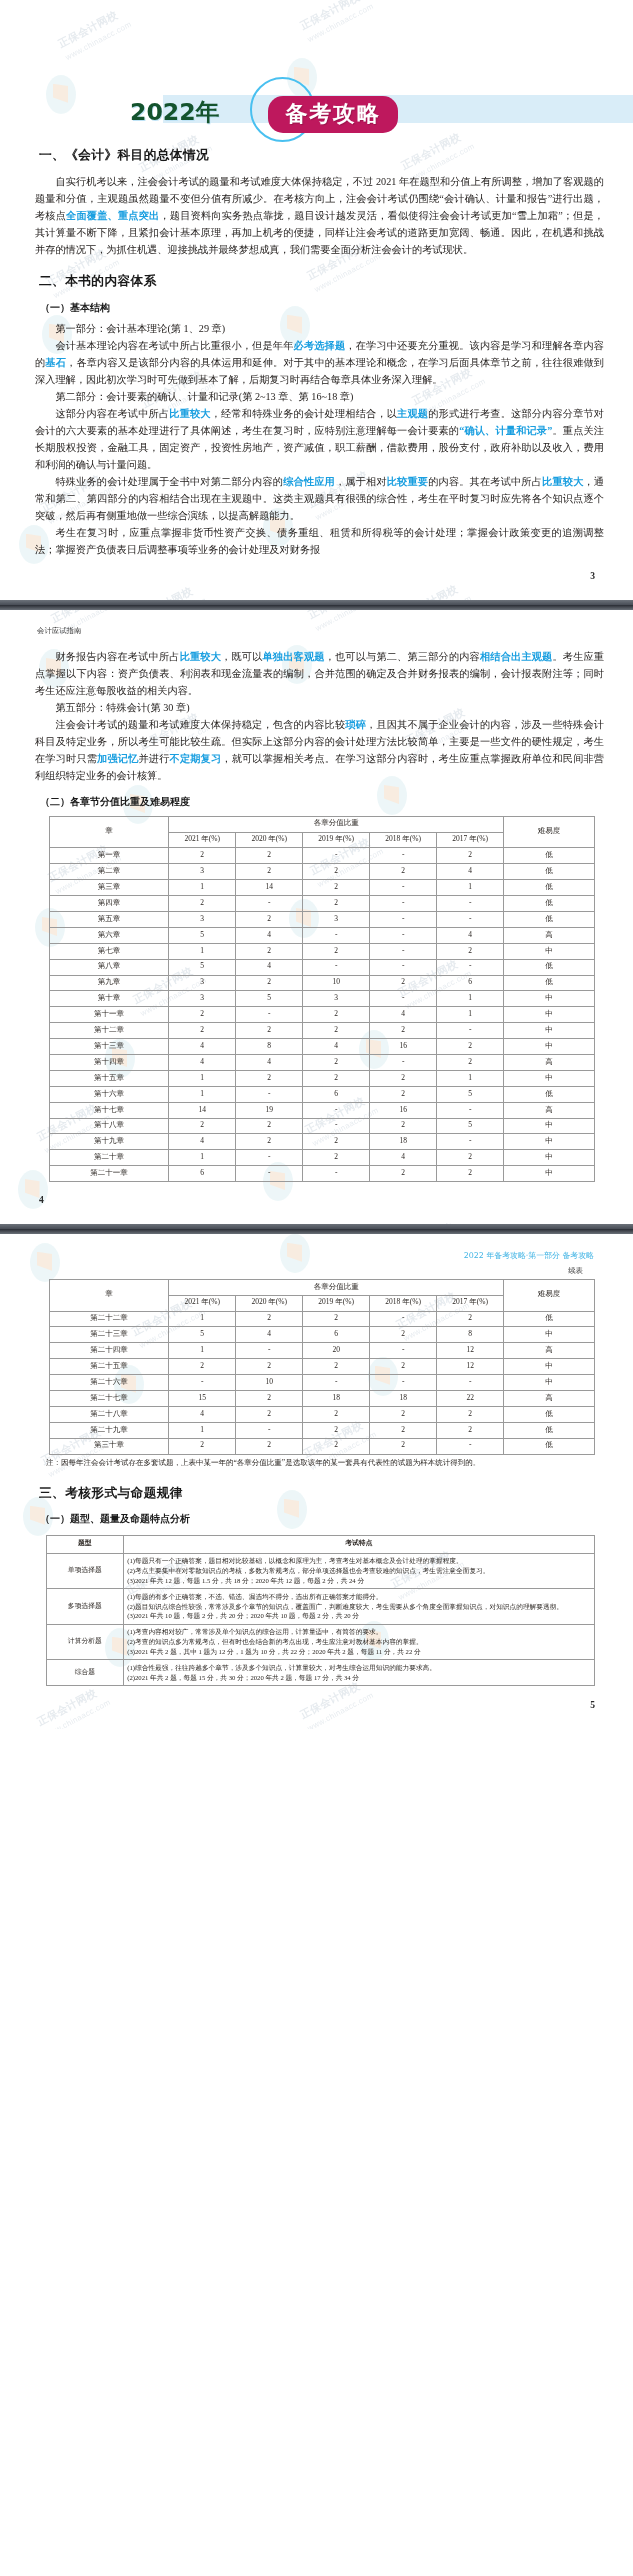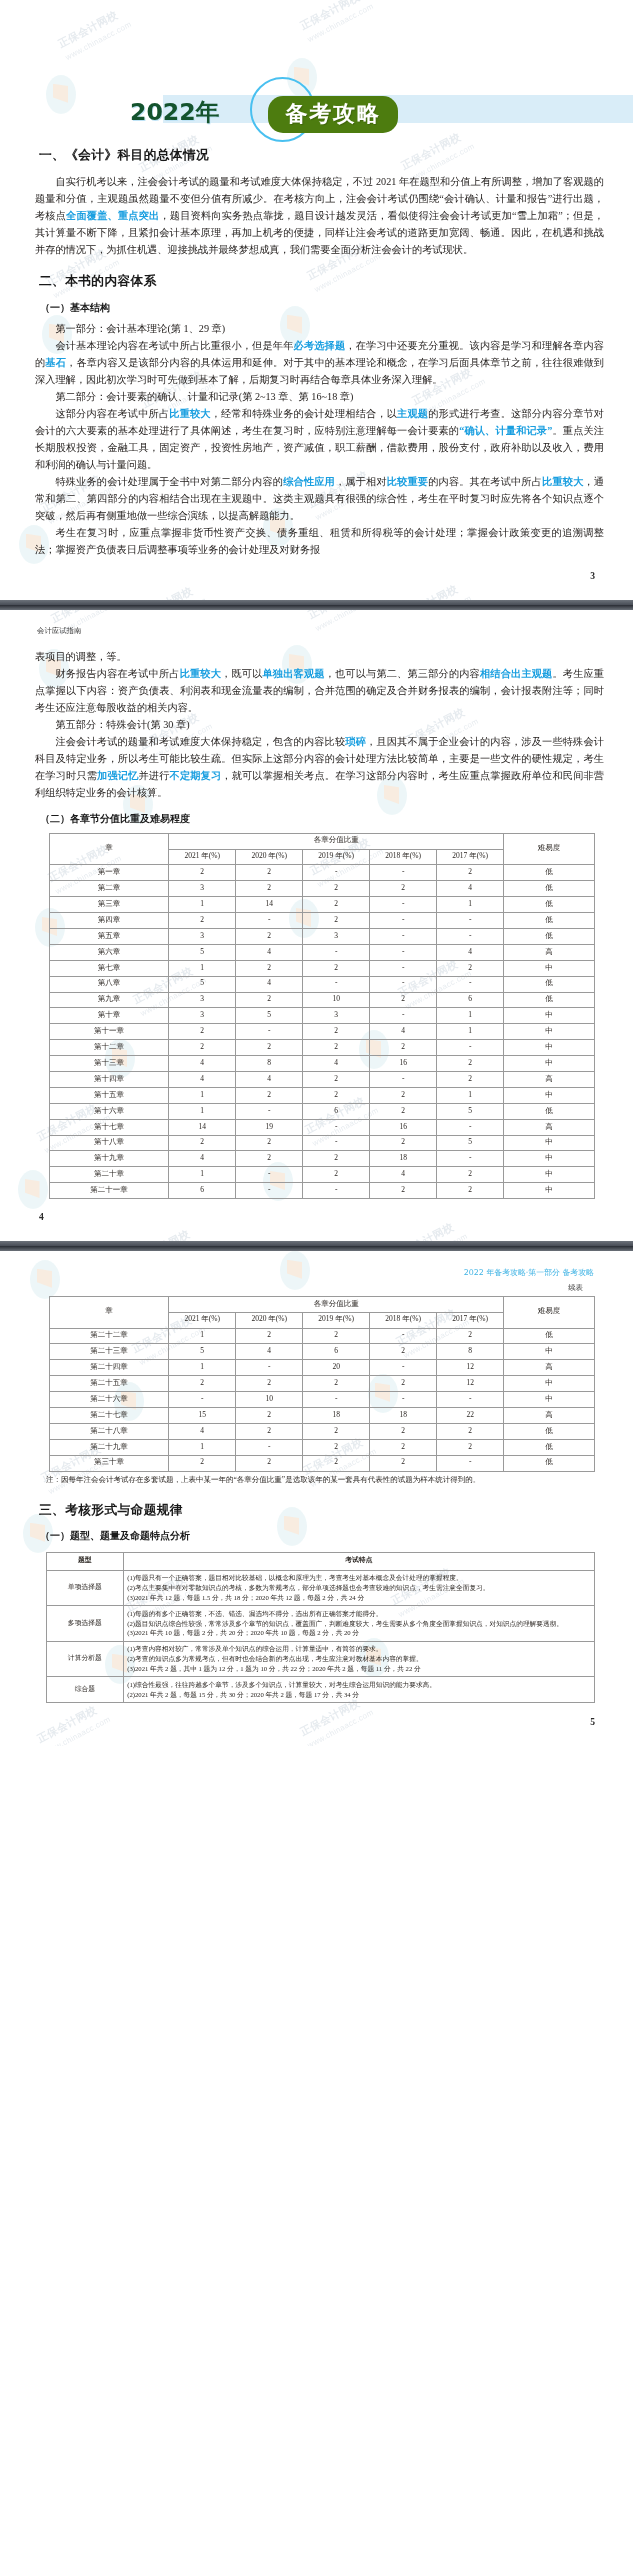--- a/index.html
+++ b/index.html
@@ -89,21 +89,21 @@
     font-size: 23.6px;
     font-weight: 700;
     color: #14532d;
     letter-spacing: 0px;
     text-shadow: 0.9px 0.9px 0 #bfe3f6;
   }
   .banner-pill {
     position: absolute;
     left: 268px;
     top: 96px;
-    background: #4d7c0f;
+    background: #be185d;
     color: #ffffff;
     font-family: Liberation Mono, monospace;
     font-size: 22px;
     font-weight: 700;
     padding: 2.6px 17.5px 4.4px 17.5px;
     border-radius: 15px;
     letter-spacing: 1.8px;
     text-shadow: 0.9px 0.9px 0.9px rgba(0,0,0,.18);
   }
 
@@ -326,21 +326,20 @@
     <div class="wm-text wm-t1" style="left:303px; top:515px;"><span>正保会计网校</span><br><span class="wm-t2">www.chinaacc.com</span></div>
     <div class="wm-text wm-t1" style="left:128px; top:648px;"><span>正保会计网校</span><br><span class="wm-t2">www.chinaacc.com</span></div>
     <div class="wm-text wm-t1" style="left:392px; top:641px;"><span>正保会计网校</span><br><span class="wm-t2">www.chinaacc.com</span></div>
   </div>
 
   <div class="content">
     <div class="runhead-left">会计应试指南</div>
 
     <div style="height:12.3px"></div>
 
-    <p class="body flush">表项目的调整，等。</p>
     <p class="body">
       <span>财务报告内容在考试中所占</span><span class="hl">比重较大</span><span>，既可以</span><span class="hl">单独出客观题</span><span>，也可以与第二、第三部分的内容</span><span class="hl">相结合出主观题</span><span>。考生应重点掌握以下内容：资产负债表、利润表和现金流量表的编制，合并范围的确定及合并财务报表的编制，会计报表附注等；同时考生还应注意每股收益的相关内容。</span>
     </p>
 
     <p class="body">第五部分：特殊会计(第 30 章)</p>
     <p class="body">
       <span>注会会计考试的题量和考试难度大体保持稳定，包含的内容比较</span><span class="hl">琐碎</span><span>，且因其不属于企业会计的内容，涉及一些特殊会计科目及特定业务，所以考生可能比较生疏。但实际上这部分内容的会计处理方法比较简单，主要是一些文件的硬性规定，考生在学习时只需</span><span class="hl">加强记忆</span><span>并进行</span><span class="hl">不定期复习</span><span>，就可以掌握相关考点。在学习这部分内容时，考生应重点掌握政府单位和民间非营利组织特定业务的会计核算。</span>
     </p>
 
     <div class="h2">（二）各章节分值比重及难易程度</div>

